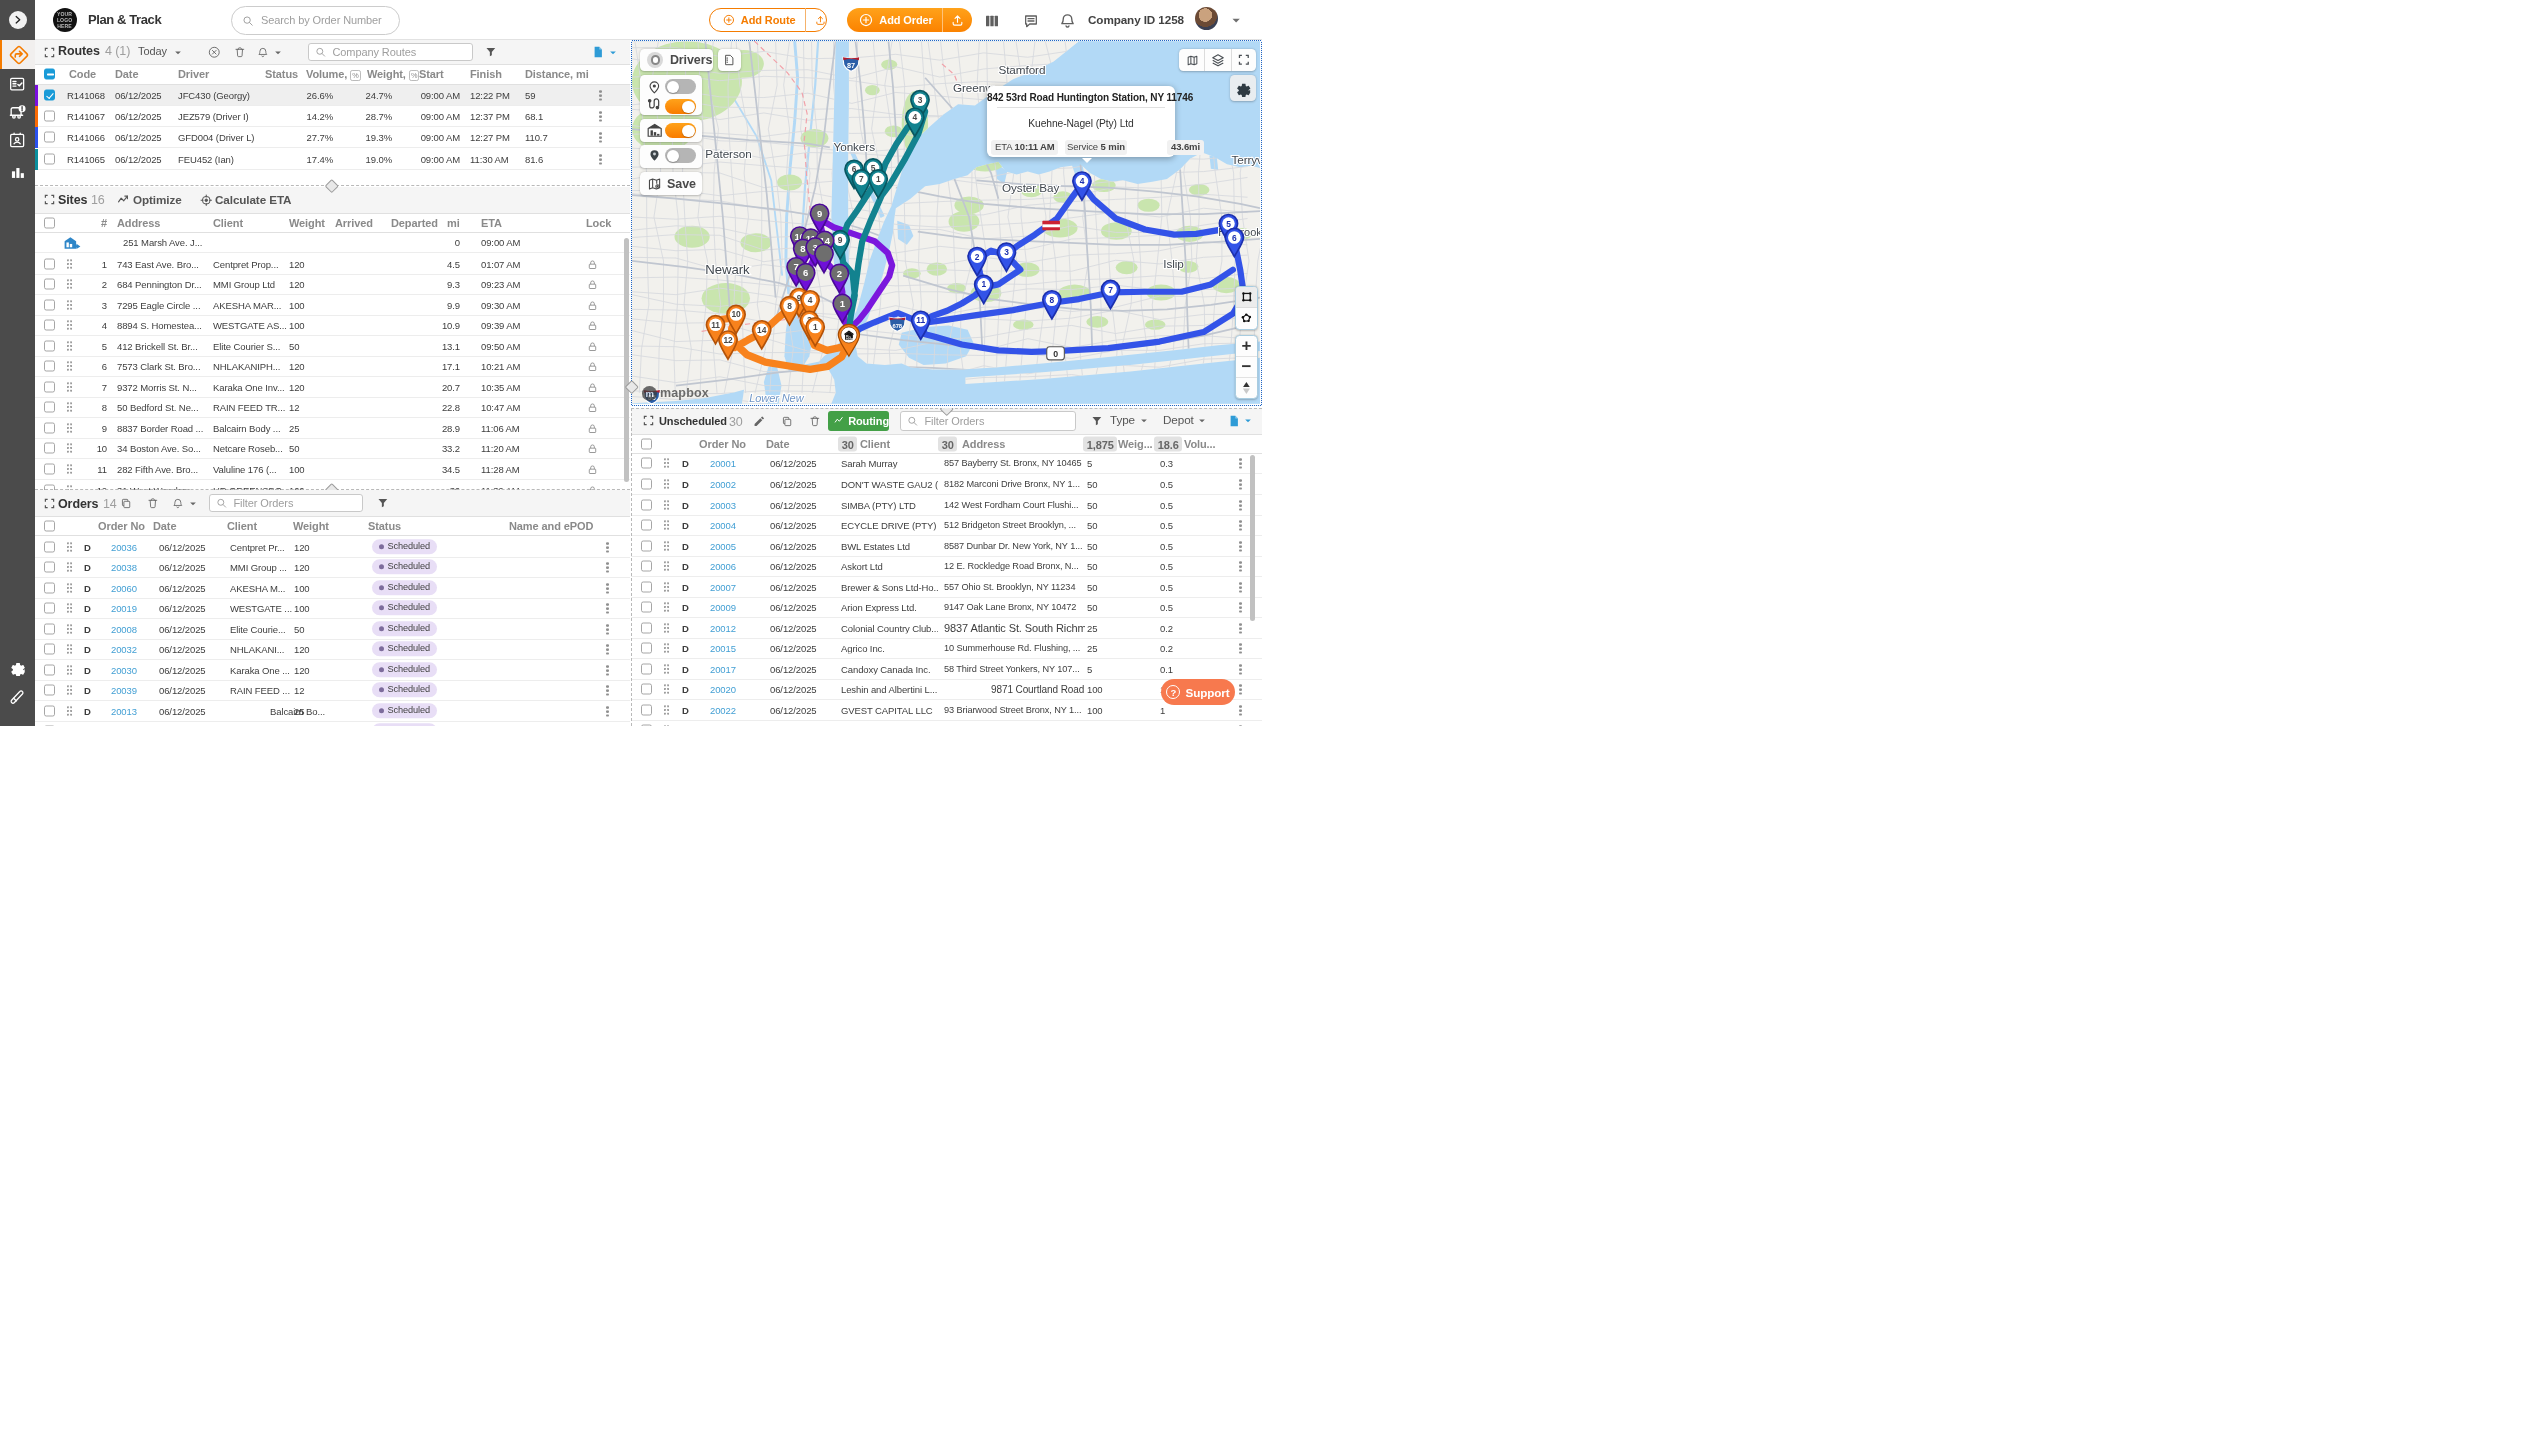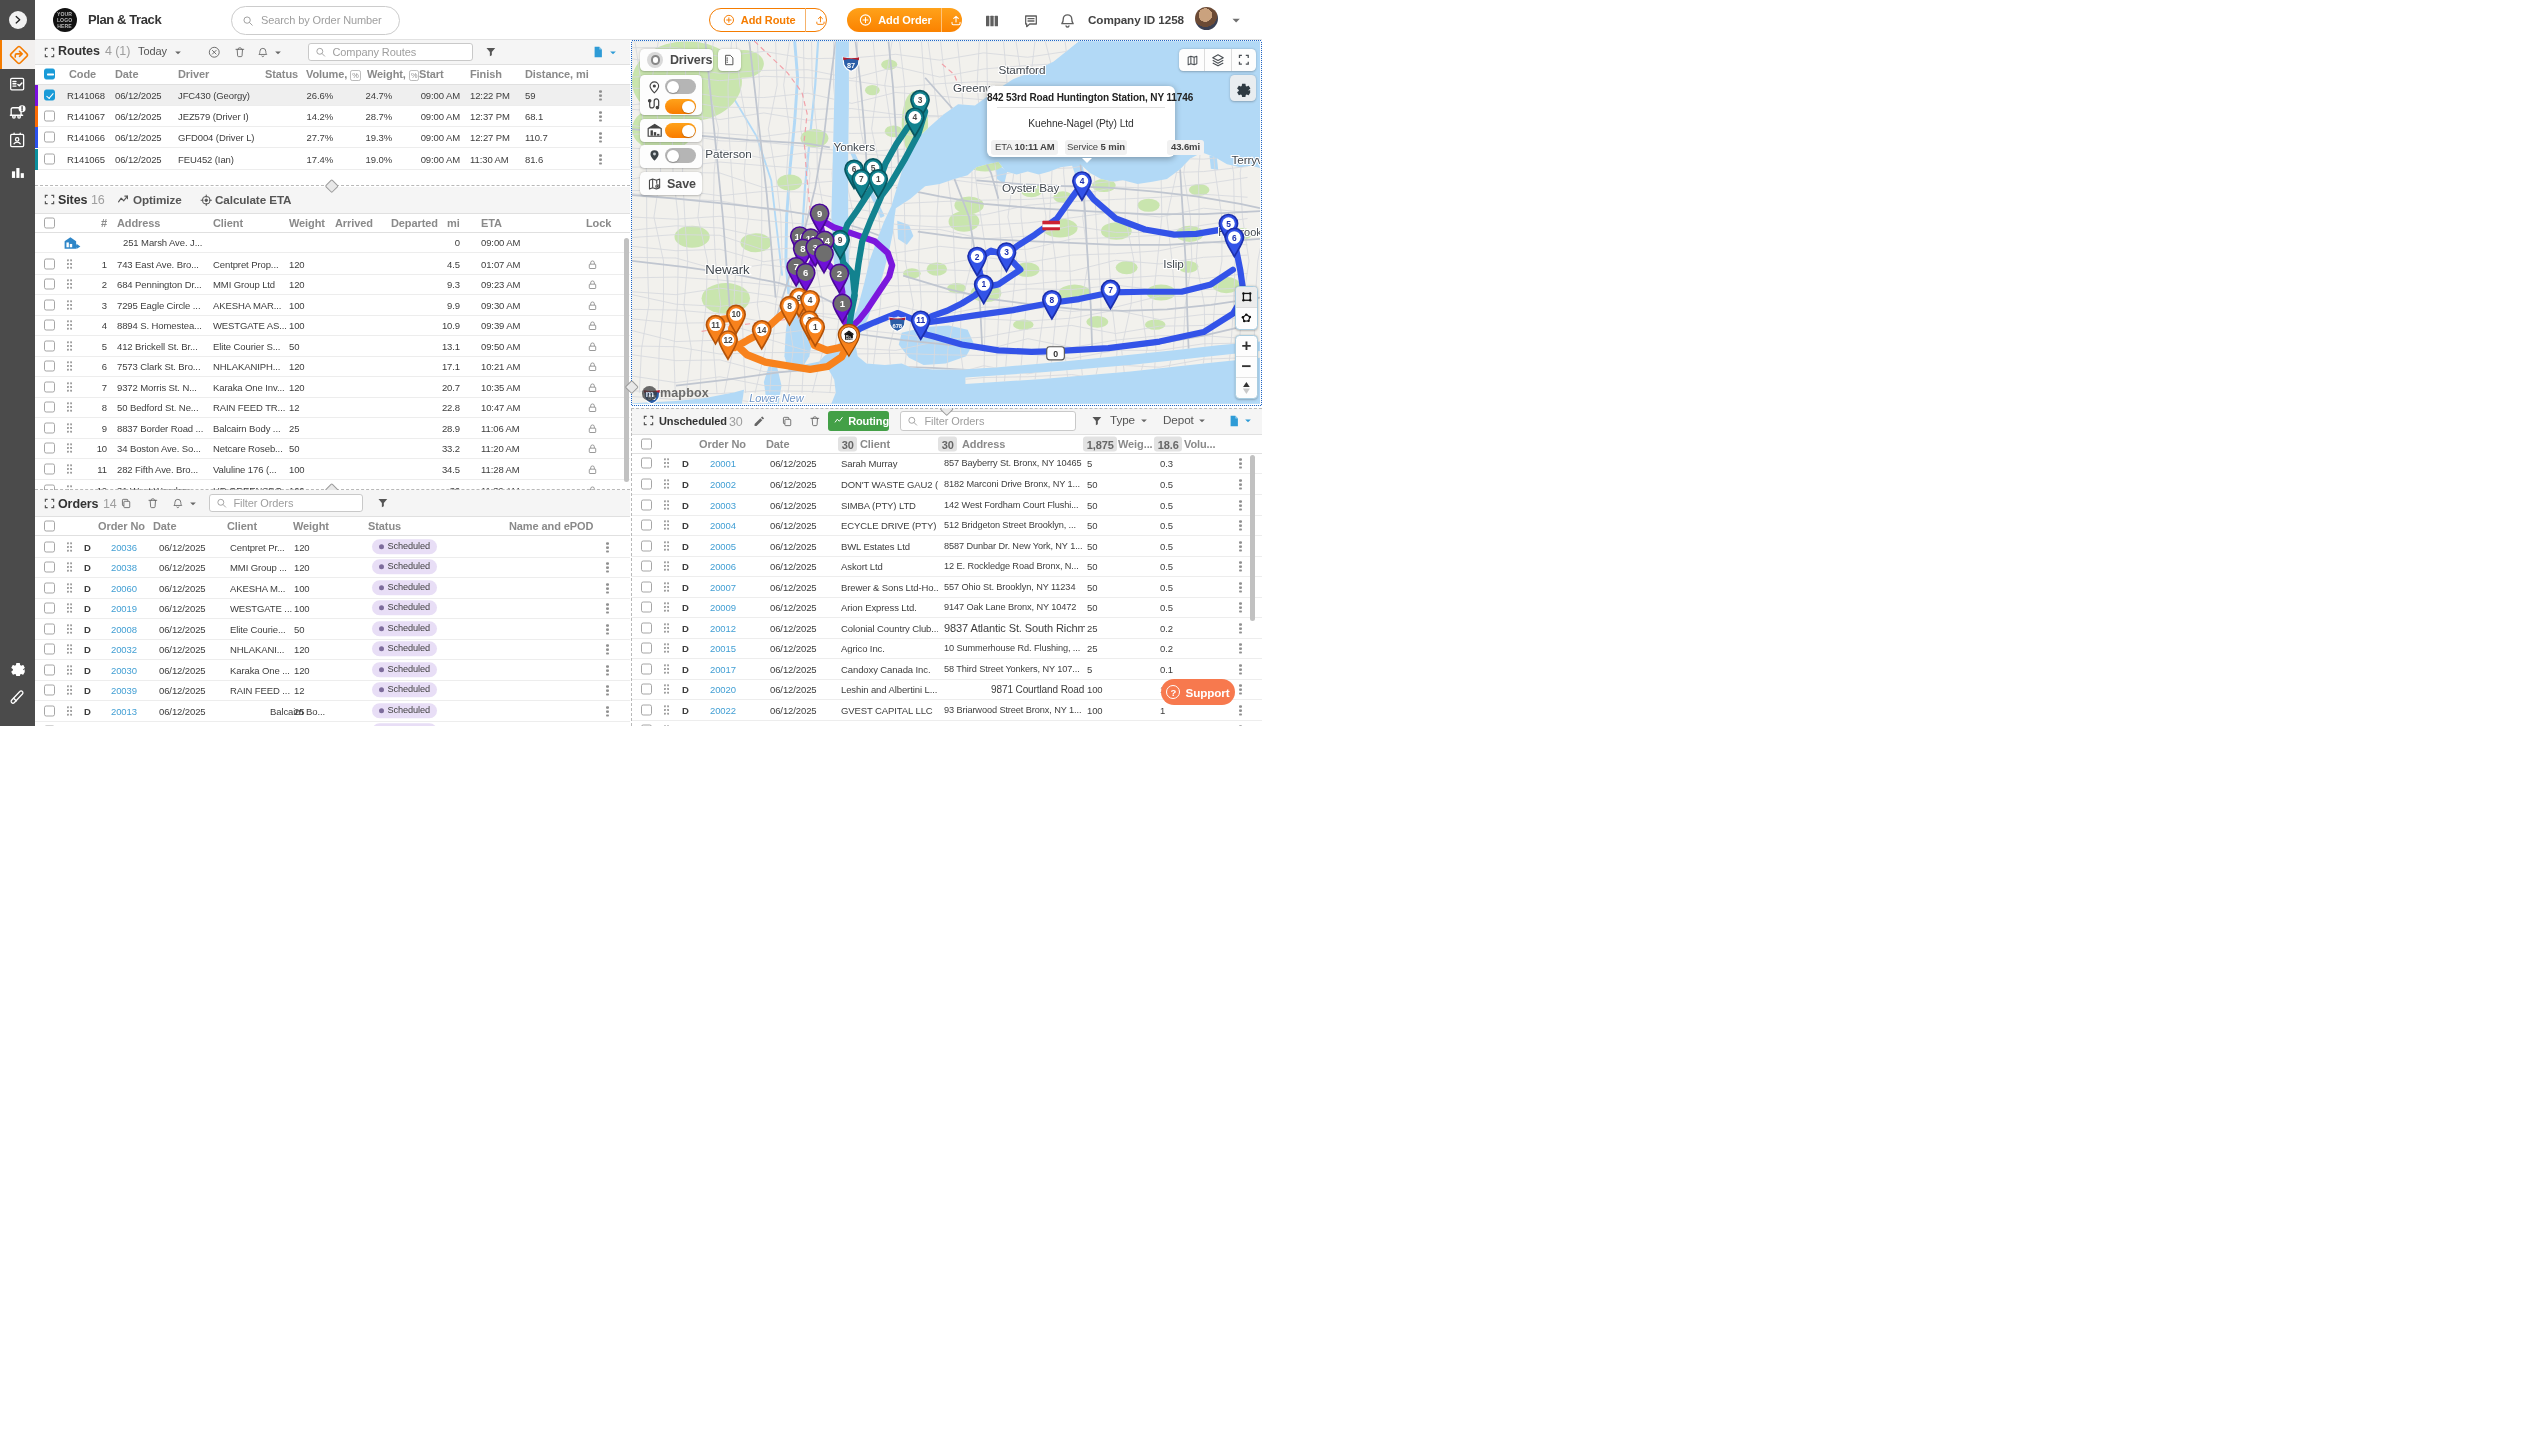--- a/index.html
+++ b/index.html
@@ -129,21 +129,21 @@
         <circle cx="12" cy="12" r="9.5"></circle>
         <path d="M12 7.5v9M7.5 12h9" stroke-linecap="round"></path>
       </svg>
     <span style="margin-left:6.6px;">Add Route</span>
     <span style="display:block;width:0.7px;height:24px;background:#f5b26b;margin-left:9.5px;"></span>
     <svg style="margin-left:9.5px;" width="13" height="13" viewBox="0 0 24 24" fill="none" stroke="#f57c00" stroke-width="2.1" stroke-linecap="round" stroke-linejoin="round">
         <path d="M12 15V4M7.5 8L12 3.6 16.5 8"></path>
         <path d="M4 15.5V18c0 1.4 1.1 2.5 2.5 2.5h11c1.4 0 2.5-1.1 2.5-2.5v-2.5"></path>
       </svg>
   </div>
-  <div class="btn-filled" style="left:812px;width:115px;">
+  <div class="btn-filled" style="left:812px;width:125px;">
     <svg style="margin-left:11.7px;" width="14" height="14" viewBox="0 0 24 24" fill="none" stroke="#fff" stroke-width="2">
         <circle cx="12" cy="12" r="9.5"></circle>
         <path d="M12 7.5v9M7.5 12h9" stroke-linecap="round"></path>
       </svg>
     <span style="margin-left:6.6px;">Add Order</span>
     <span style="display:block;width:0.7px;height:24px;background:#ffc27a;margin-left:8.8px;"></span>
     <svg style="margin-left:8.8px;" width="13" height="13" viewBox="0 0 24 24" fill="none" stroke="#fff" stroke-width="2.1" stroke-linecap="round" stroke-linejoin="round">
         <path d="M12 15V4M7.5 8L12 3.6 16.5 8"></path>
         <path d="M4 15.5V18c0 1.4 1.1 2.5 2.5 2.5h11c1.4 0 2.5-1.1 2.5-2.5v-2.5"></path>
       </svg>

